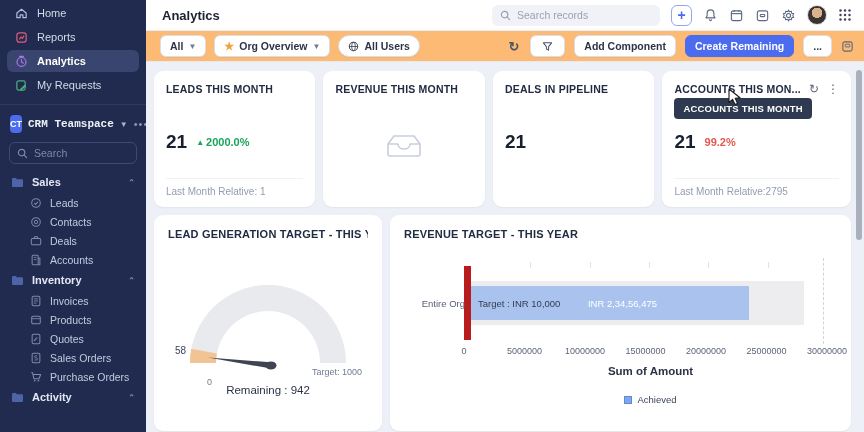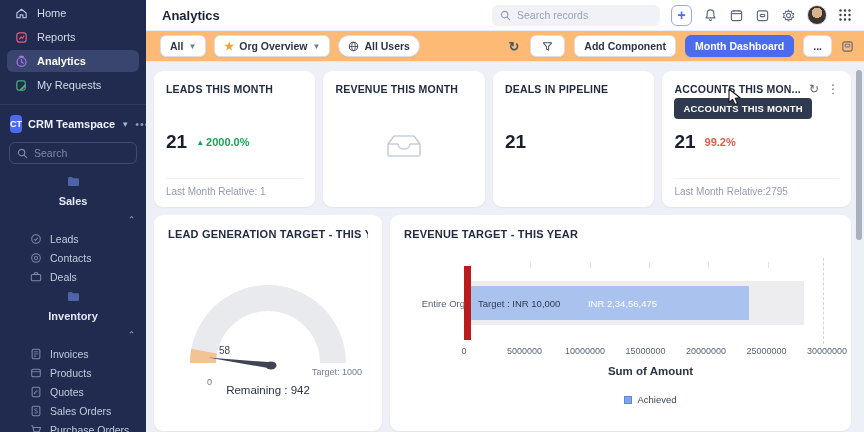--- a/index.html
+++ b/index.html
@@ -10,27 +10,27 @@
   .sidebar { width:146px; flex-shrink:0; background:#202b4f; color:#c6cddf; overflow:hidden; position:relative; }
   .sb-header { display:flex; align-items:center; gap:7px; padding:7px 10px 6px 10px; }
   .logo { width:21px; height:21px; background:#4c6cf0; border-radius:6px; display:flex; align-items:center; justify-content:center; flex-shrink:0; }
   .sb-title { font-weight:bold; color:#f0f3fa; font-size:12px; flex:1; white-space:nowrap; }
   .collapse-btn { color:#9aa3c0; display:flex; }
   .nav-item { display:flex; gap:9px; align-items:center; height:22px; margin:2px 7px; padding:0 7px; border-radius:6px; color:#d4dae9; font-size:11px; }
   .nav-item.active { background:#39456e; color:#ffffff; font-weight:bold; }
   .nav-item .nicon { display:flex; width:14px; justify-content:center; }
   .ts-row { display:flex; align-items:center; gap:6px; padding:10px 10px 6px 10px; margin-top:8px; border-top:1px solid rgba(255,255,255,0.07); }
   .ct-badge { width:18px; height:18px; background:#4c6cf0; border-radius:4px; color:#fff; font-size:9px; font-weight:bold; display:flex; align-items:center; justify-content:center; }
-  .ts-name { font-weight:bold; font-size:11px; color:#eef1f8; white-space:nowrap; }
+  .ts-name { font-weight:bold; font-size:11px; color:#eef1f8; white-space:nowrap;font-family:Liberation Mono, monospace; }
   .ts-caret { font-size:8px; color:#aab3cc; }
   .ts-dots { margin-left:auto; color:#8d97b5; font-size:11px; letter-spacing:1px; }
   .sb-search { margin:3px 9px 7px 9px; height:22px; border:1px solid #3d4a78; border-radius:6px; display:flex; align-items:center; gap:6px; padding:0 7px; }
   .sb-search input { background:transparent; border:none; outline:none; color:#aab3cc; font-size:10.5px; width:100%; font-family:inherit; }
   .sb-search input::placeholder { color:#7e89a8; }
-  .tree-head { display:flex; gap:8px; align-items:center; padding:5px 11px; color:#e2e7f2; font-weight:bold; font-size:11px;flex-direction:column; }
+  .tree-head { display:flex; gap:8px; align-items:center; padding:5px 11px; color:#e2e7f2; font-weight:bold; font-size:11px; }
   .tree-head .chev { margin-left:auto; color:#7e89a8; font-size:8px; }
   .tree-item { display:flex; gap:8px; align-items:center; padding:3.5px 11px 3.5px 29px; color:#c3cbde; font-size:10.5px; }
   .ticon { display:flex; width:13px; justify-content:center; color:#7f8aa9; }
   svg.s { display:block; }
 
   
   .main { flex:1; display:flex; flex-direction:column; min-width:0; position:relative; }
   .topbar { height:31px; background:#fff; border-bottom:1px solid #e9ecf2; display:flex; align-items:center; padding:0 12px 0 16px; flex-shrink:0; }
   .page-title { font-size:13px; font-weight:bold; color:#1b2232; }
   .topbar-right { margin-left:auto; display:flex; align-items:center; gap:11px; }
@@ -69,21 +69,21 @@
   .tooltip { position:absolute; top:27px; left:12px; background:#2f3950; color:#fff; font-size:9.5px; font-weight:bold; padding:5px 9px; border-radius:4px; letter-spacing:0.2px; z-index:5; white-space:nowrap; }
   .cursor { position:absolute; top:17px; left:66px; z-index:6; }
 
   .charts-row { display:grid; grid-template-columns:228px 1fr; gap:8px; margin-top:8px; }
   .chart-card { height:216px; padding:13px 14px; position:relative; }
   .chart-title { font-size:11px; font-weight:bold; color:#212b42; letter-spacing:0.2px; white-space:nowrap; overflow:hidden; }
 
   
   .gauge-wrap { position:absolute; left:0; right:0; top:48px; display:flex; justify-content:center; }
   .g-label { position:absolute; font-size:9px; color:#707b92; }
-  .g-value { position:absolute; left:21px; top:130px; font-size:10px; color:#3a4458;margin-left:44px; }
+  .g-value { position:absolute; left:21px; top:130px; font-size:10px; color:#3a4458; }
   .g-min { left:53px; top:162px; }
   .g-target { right:20px; top:152px; }
   .g-remaining { position:absolute; left:0; right:0; top:169px; text-align:center; font-size:11.5px; color:#2b3447; }
 
   
   .plot-area { position:relative; height:74px; margin:26px 10px 0 60px; border-left:7px solid #b91c1c; }
   .bar-track { position:absolute; left:0; top:15px; height:44px; background:#ededef; }
   .achieved-bar { position:absolute; left:0; top:20px; height:34px; background:#a9c3ee; display:flex; align-items:center; }
   .target-text { margin-left:7px; font-size:9.5px; color:#333c50; white-space:nowrap; }
   .bar-value { position:absolute; left:42%; color:#fff; font-size:9.5px; white-space:nowrap; }
@@ -190,20 +190,31 @@
   </div>
   <div class="tree-item">
     <span class="ticon">
         <svg class="s" width="12" height="12" viewBox="0 0 14 14">
           <rect x="1.5" y="4" width="11" height="7.5" rx="1.5" fill="none" stroke="currentColor" stroke-width="1.2"></rect>
           <path d="M5 4 V2.8 C5 2.3 5.4 2 5.9 2 H8.1 C8.6 2 9 2.3 9 2.8 V4" fill="none" stroke="currentColor" stroke-width="1.2"></path>
         </svg>
       </span>
     <span>Deals</span>
   </div>
+  <div class="tree-item">
+    <span class="ticon">
+        <svg class="s" width="12" height="12" viewBox="0 0 14 14">
+          <rect x="2.5" y="1.5" width="7" height="11" rx="1" fill="none" stroke="currentColor" stroke-width="1.2"></rect>
+          <line x1="4.5" y1="4" x2="7.5" y2="4" stroke="currentColor" stroke-width="1"></line>
+          <line x1="4.5" y1="6.5" x2="7.5" y2="6.5" stroke="currentColor" stroke-width="1"></line>
+          <path d="M9.5 5 H11.5 V12.5 H9.5" fill="none" stroke="currentColor" stroke-width="1.2"></path>
+        </svg>
+      </span>
+    <span>Accounts</span>
+  </div>
 
   <div class="tree-head">
     <span class="ticon">
         <svg class="s" width="13" height="11" viewBox="0 0 14 12">
           <path d="M1 2.5 C1 1.7 1.6 1 2.4 1 H5 L6.5 2.5 H11.6 C12.4 2.5 13 3.1 13 3.9 V9.6 C13 10.4 12.4 11 11.6 11 H2.4 C1.6 11 1 10.4 1 9.6 Z" fill="#4e64a8"></path>
         </svg>
       </span>
     <span>Inventory</span>
     <span class="chev">⌃</span>
   </div>
@@ -351,21 +362,21 @@
     <div class="toolbar-right">
       <button class="btn icon-only">↻</button>
       <button class="btn" style="padding:0 11px;">
         <span>
             <svg class="s" width="11" height="11" viewBox="0 0 12 12">
               <path d="M1.5 2 H10.5 L7.2 6.2 V10 L4.8 8.8 V6.2 Z" fill="none" stroke="#4a5468" stroke-width="1.1" stroke-linejoin="round"></path>
             </svg>
           </span>
       </button>
       <button class="btn">Add Component</button>
-      <button class="btn primary">Month Dashboard</button>
+      <button class="btn primary">Create Remaining</button>
       <button class="btn">...</button>
       <span class="tb-icon">
           <svg class="s" width="13" height="13" viewBox="0 0 14 14">
             <rect x="2" y="2" width="10" height="10" rx="2" fill="none" stroke="currentColor" stroke-width="1.2"></rect>
             <rect x="4.5" y="4.5" width="5" height="3" rx="0.8" fill="none" stroke="currentColor" stroke-width="1"></rect>
           </svg>
         </span>
     </div>
   </div>
 

